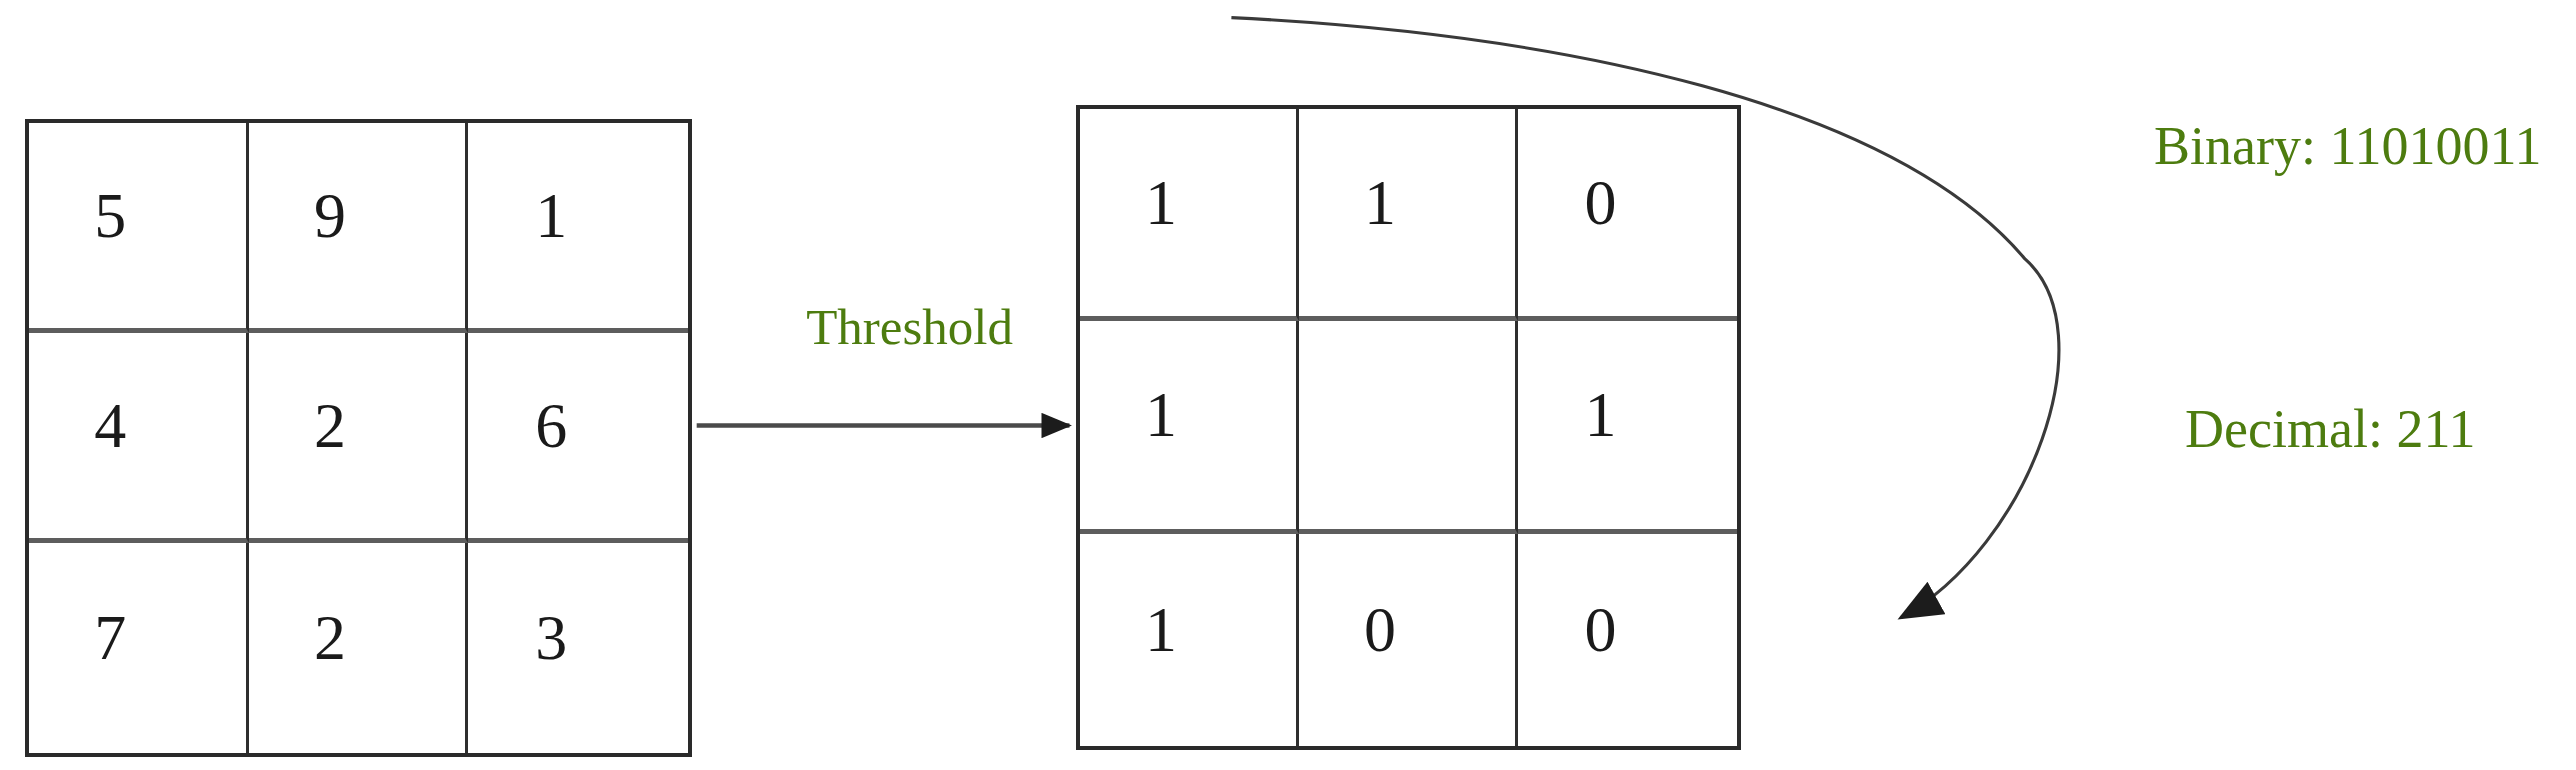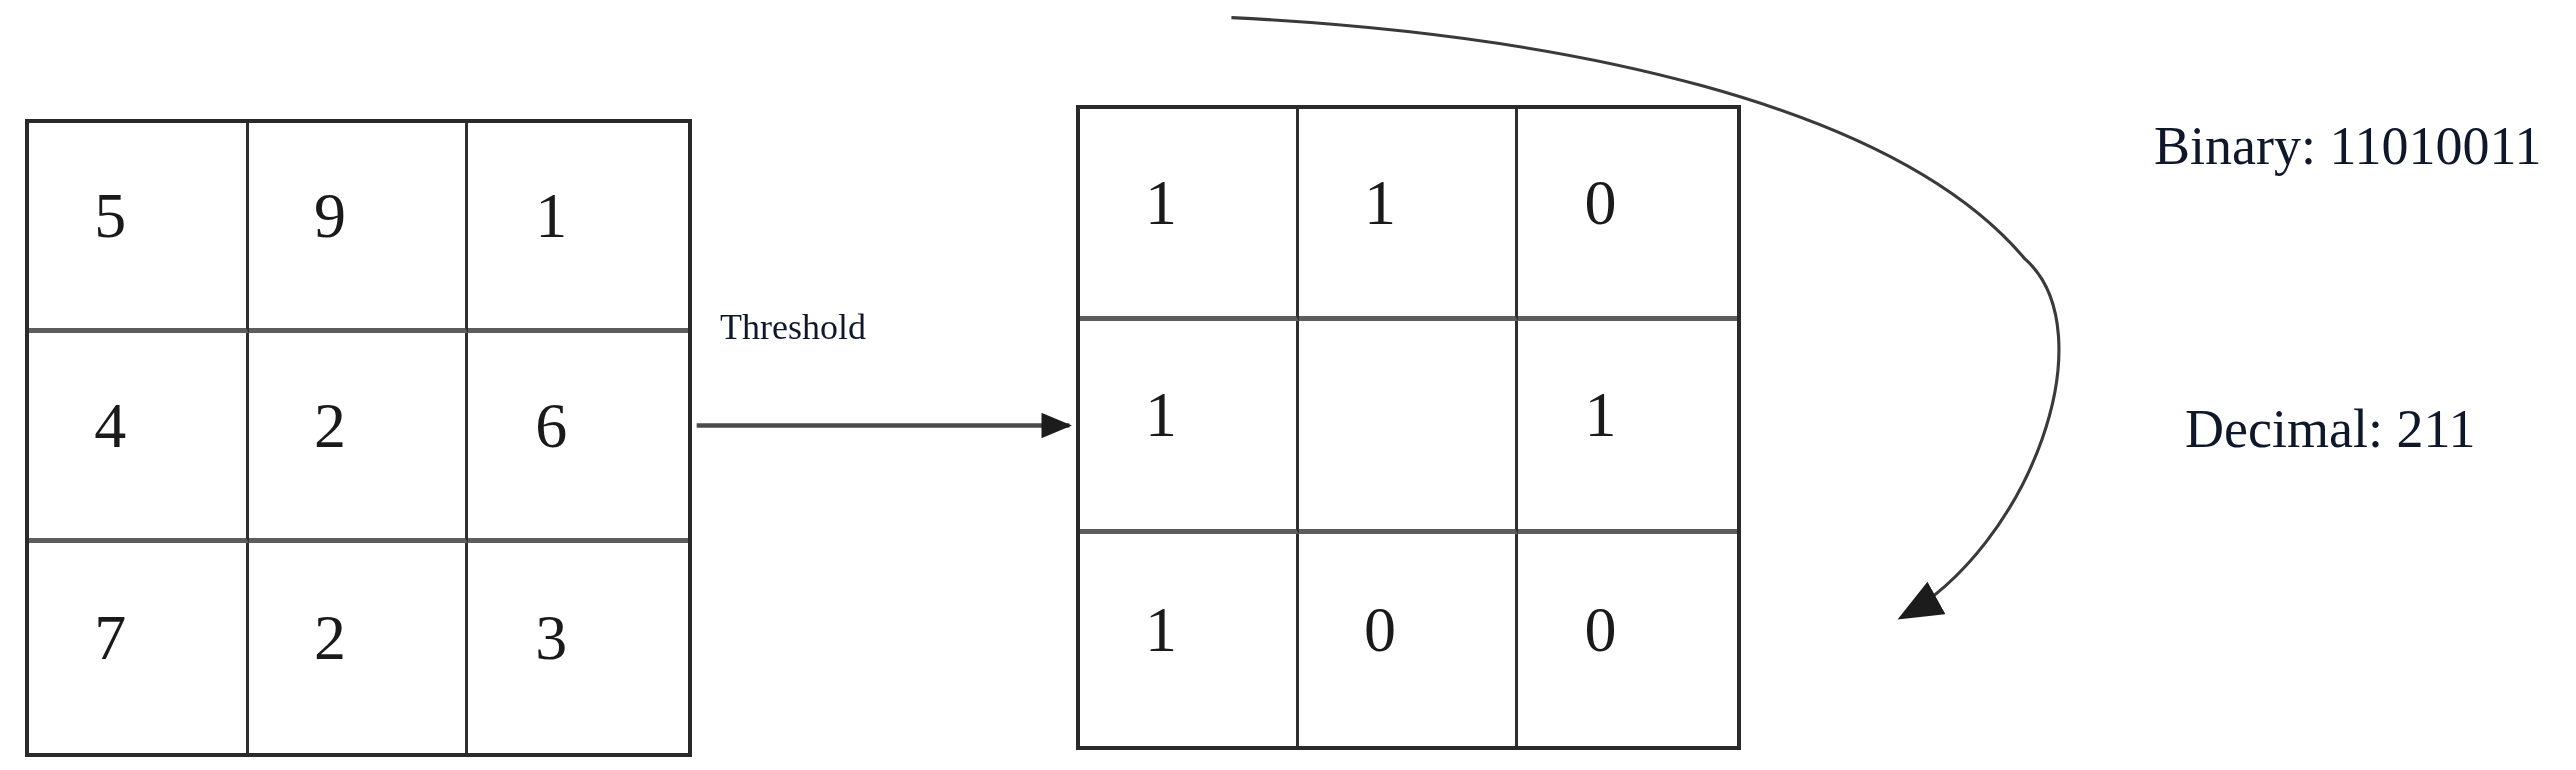--- a/index.html
+++ b/index.html
@@ -41,28 +41,28 @@
   .cell:nth-child(3n) { border-right: none; }
   .cell:nth-child(n+7) { border-bottom: none; }
   .cell .val {
     transform: translate(-27px, -9.8px);
     letter-spacing: 0;
   }
   
   .lbl {
     position: absolute;
     white-space: nowrap;
-    color: #0f172a;
+    color: #4d7c0f;
   }
   .threshold-lbl {
     left: 720px;
-    top: 306px;
+    top: 298px;
     width: 293px;
-    text-align: left;
-    font-size: 36px;
+    text-align: right;
+    font-size: 51px;
   }
   .binary-lbl  { left: 2154px; top: 115px; font-size: 54px; }
   .decimal-lbl { left: 2157px; top: 398px; font-size: 54px; margin-left: 28px; }
   
   .overlay {
     position: absolute;
     left: 0; top: 0;
     width: 2576px;
     height: 771px;
     pointer-events: none;

